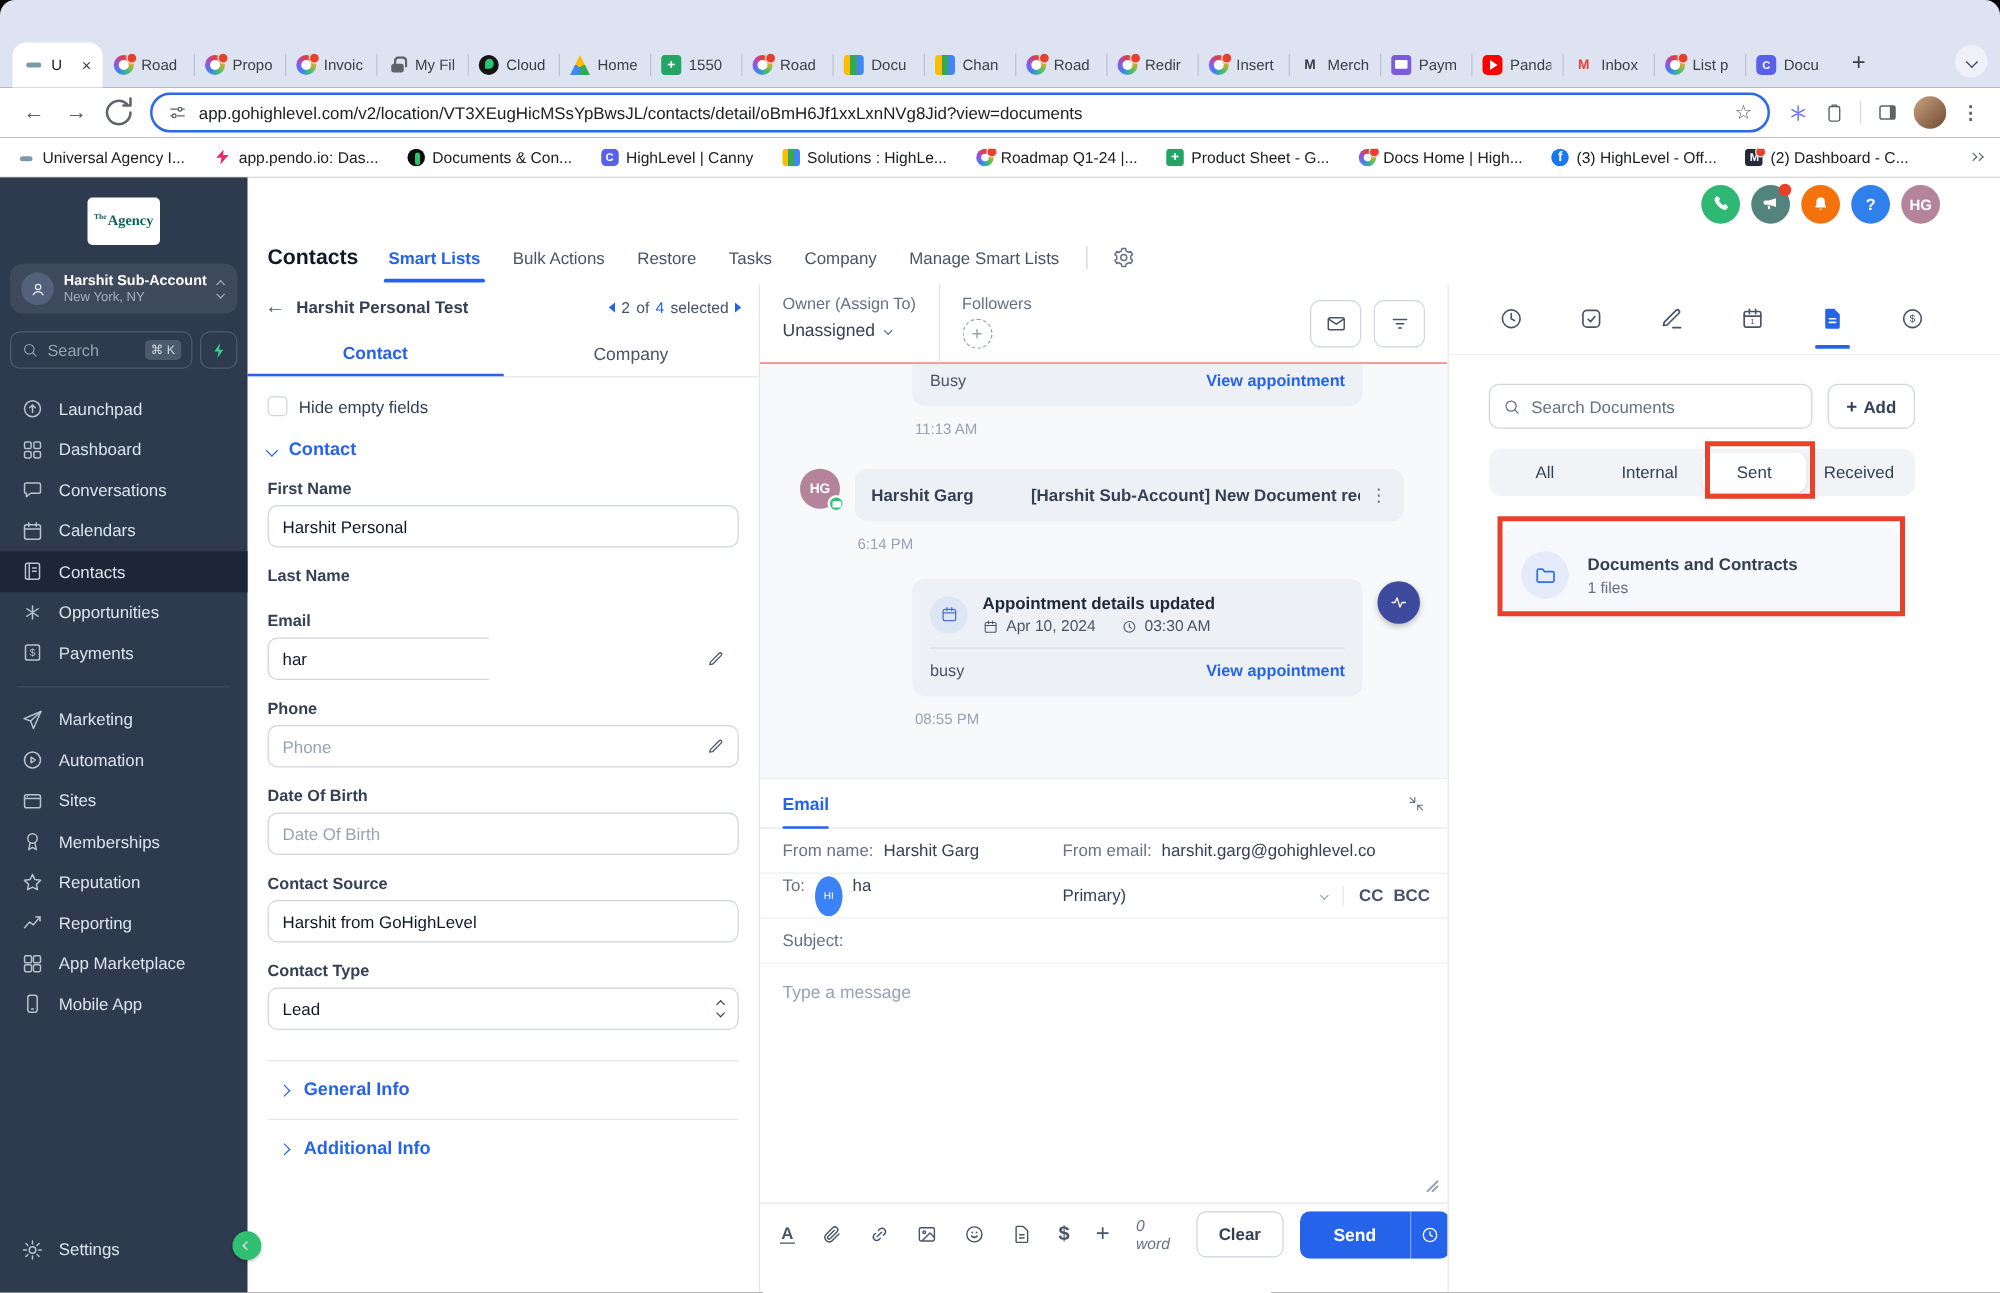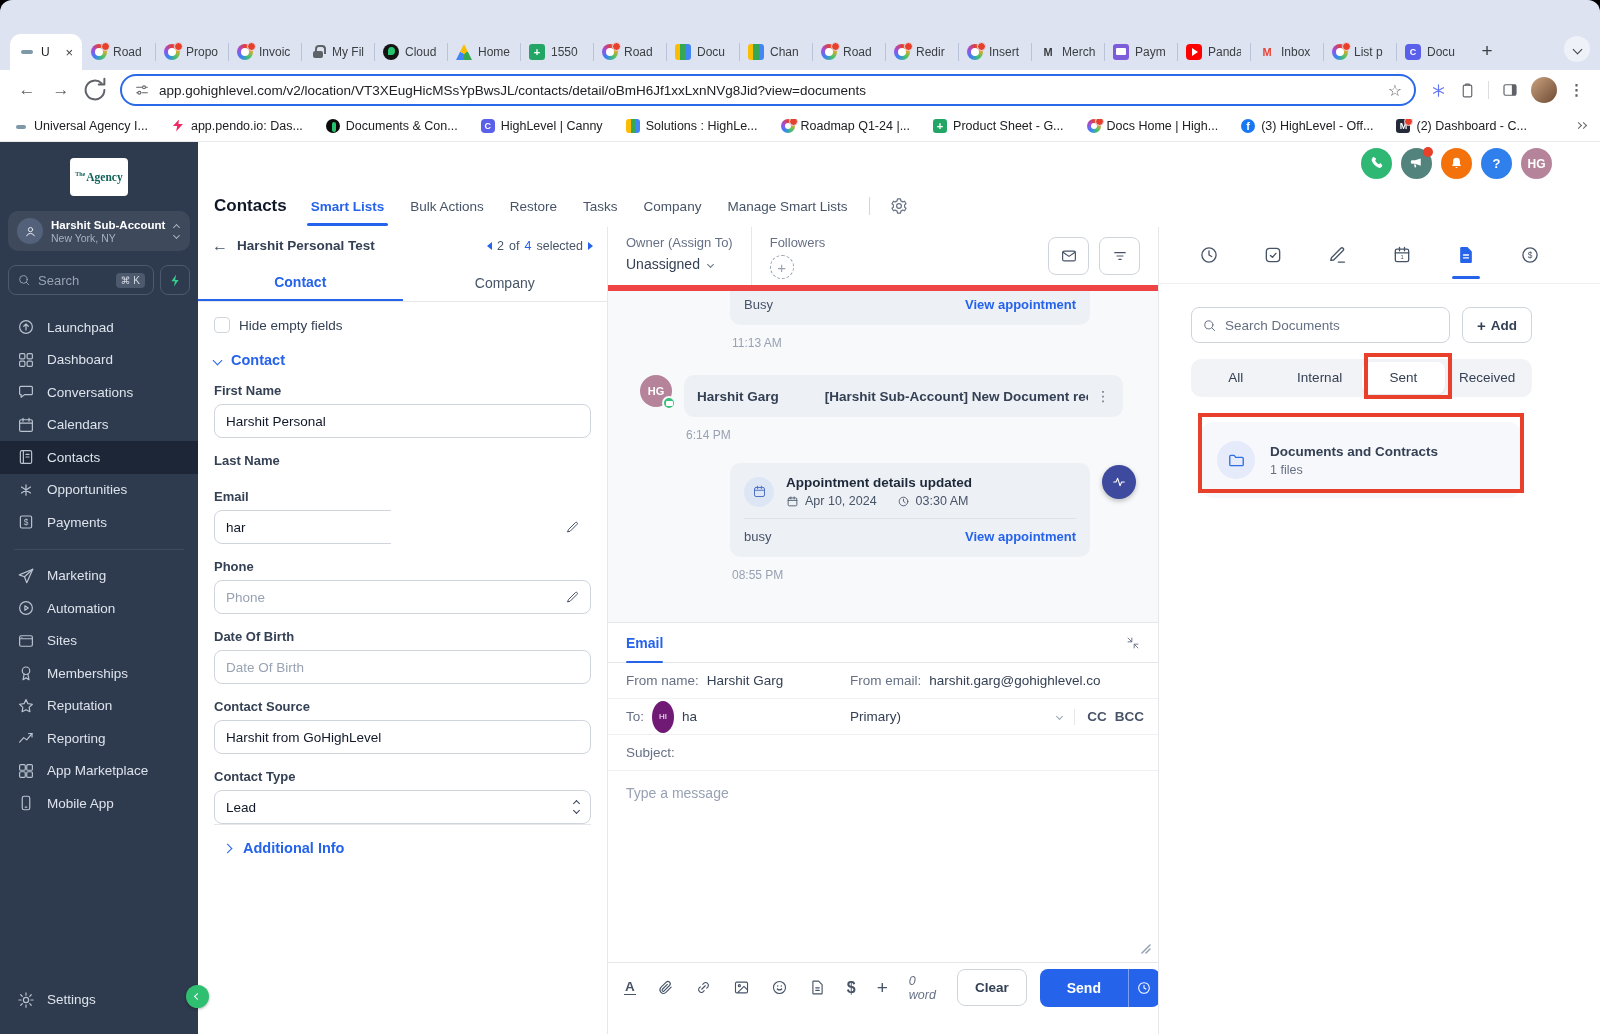--- a/index.html
+++ b/index.html
@@ -133,21 +133,21 @@
   .ph{color:#98a2b3}
   .pencil{position:absolute;right:10px;top:50%;transform:translateY(-50%);color:#475467;z-index:3;display:flex}
   .pencil svg{width:15px;height:15px}
   .email-overlay{position:absolute;top:-5px;bottom:-7px;left:47%;right:-2px;background:#fff;z-index:2}
   .stepper{margin-left:auto;display:flex;flex-direction:column;gap:2px;color:#344054}
   .info-row{height:47px;display:flex;align-items:center;gap:12px;padding:0 10px;border-top:1px solid #e5e7eb;color:var(--accent);font-weight:bold;font-size:14.5px;flex:none}
   .info-first{margin-top:24px}
 
   
   .mid-panel{flex:1;display:flex;flex-direction:column;min-width:0;background:#fff}
-  .owner-row{height:64px;display:flex;padding:0 18px;border-bottom:6px solid #ef4444;background:#fff;flex:none}
+  .owner-row{height:64px;display:flex;padding:0 18px;border-bottom:1px solid #ef4444;background:#fff;flex:none}
   .owner-block{padding-top:8px}
   .o-label{font-size:13px;color:#667085}
   .o-value{display:flex;align-items:center;gap:8px;font-size:14px;color:#344054;margin-top:6px}
   .o-div{width:1px;background:#e5e7eb;margin:0 18px}
   .plus-circle{width:24px;height:24px;border:1.5px dashed #98a2b3;border-radius:50%;display:flex;align-items:center;justify-content:center;color:#98a2b3;font-size:15px;margin-top:5px}
   .owner-actions{margin-left:auto;align-self:center;display:flex;gap:10px}
   .sq-btn{width:41px;height:38px;border:1px solid #d0d5dd;border-radius:8px;display:flex;align-items:center;justify-content:center;color:#475467;background:#fff}
   .sq-btn svg{width:18px;height:18px}
 
   .feed{height:331px;background:#f8f9fb;padding:0 35px 0 32px;position:relative;overflow:hidden;flex:none}
@@ -177,25 +177,25 @@
   .pulse-btn{position:absolute;left:462px;top:2px;width:34px;height:34px;border-radius:50%;background:#3d4a9e;display:flex;align-items:center;justify-content:center;color:#fff;box-shadow:0 2px 5px rgba(0,0,0,.25)}
   .pulse-btn svg{width:16px;height:16px}
 
   .composer{background:#fff;border-top:1px solid #e5e7eb;height:390px;flex:none;display:flex;flex-direction:column}
   .comp-tabs{height:40px;display:flex;align-items:center;padding:0 18px;border-bottom:1px solid #e5e7eb;flex:none}
   .comp-tab{color:var(--accent);font-weight:bold;font-size:14px;position:relative;height:100%;display:flex;align-items:center}
   .comp-tab::after{content:"";position:absolute;left:0;right:0;bottom:-1px;height:2.5px;background:var(--accent);border-radius:2px}
   .shrink{margin-left:auto;color:#667085;display:flex}
   .shrink svg{width:14px;height:14px}
   .crow{height:36px;display:flex;align-items:center;border-bottom:1px solid #eef0f3;font-size:13.5px;flex:none}
-  .crow .half-l{flex:0 0 44%;display:flex;align-items:center;gap:8px;padding-left:18px;min-width:0}
+  .crow .half-l{flex:0 0 44%;display:flex;gap:8px;padding-left:18px;min-width:0}
   .crow .half-r{flex:1;display:flex;align-items:center;gap:8px;min-width:0;padding-right:14px}
   .clabel{color:#667085;flex:none}
   .cvalue{color:#344054;white-space:nowrap;overflow:hidden}
-  .to-avatar{width:22px;height:32px;border-radius:50%;background:#701a75;color:#fff;font-size:8px;font-weight:normal;display:flex;align-items:center;justify-content:center;flex:none}
+  .to-avatar{width:22px;height:32px;border-radius:50%;background:#3b82f6;color:#fff;font-size:8px;font-weight:normal;display:flex;align-items:center;justify-content:center;flex:none}
   .cc-div{width:1px;height:16px;background:#e5e7eb;margin:0 4px}
   .cc{color:#475467;font-weight:bold}
   .msg-area{flex:1;padding:14px 18px;font-size:14px;position:relative;min-height:0}
   .resize-h{position:absolute;right:7px;bottom:5px;color:#98a2b3}
   .resize-h svg{width:10px;height:10px}
   .comp-toolbar{height:50px;border-top:1px solid #e5e7eb;display:flex;align-items:center;padding:0 16px;gap:21px;flex:none}
   .t-ic{color:#475467;display:flex;align-items:center;justify-content:center}
   .t-ic svg{width:17px;height:17px}
   .t-A{font-size:13.5px;font-weight:bold;border-bottom:1.5px solid #475467;line-height:1.1;padding:0 1px}
   .t-txt{font-size:16px;font-weight:bold}
@@ -721,20 +721,24 @@
 
             <div class="f-label">Contact Type</div>
             <div class="f-input">
               <span>Lead</span>
               <span class="stepper">
                 <span class="cv cv-sm cv-up"></span>
                   <span class="cv cv-sm"></span>
               </span>
             </div>
 
+            <div class="info-row info-first">
+              <span class="cv cv-right"></span>
+              <span>General Info</span>
+            </div>
             <div class="info-row">
               <span class="cv cv-right"></span>
               <span>Additional Info</span>
             </div>
           </div>
         </div>
 
         <div class="mid-panel">
           <div class="owner-row">
             <div class="owner-block">

